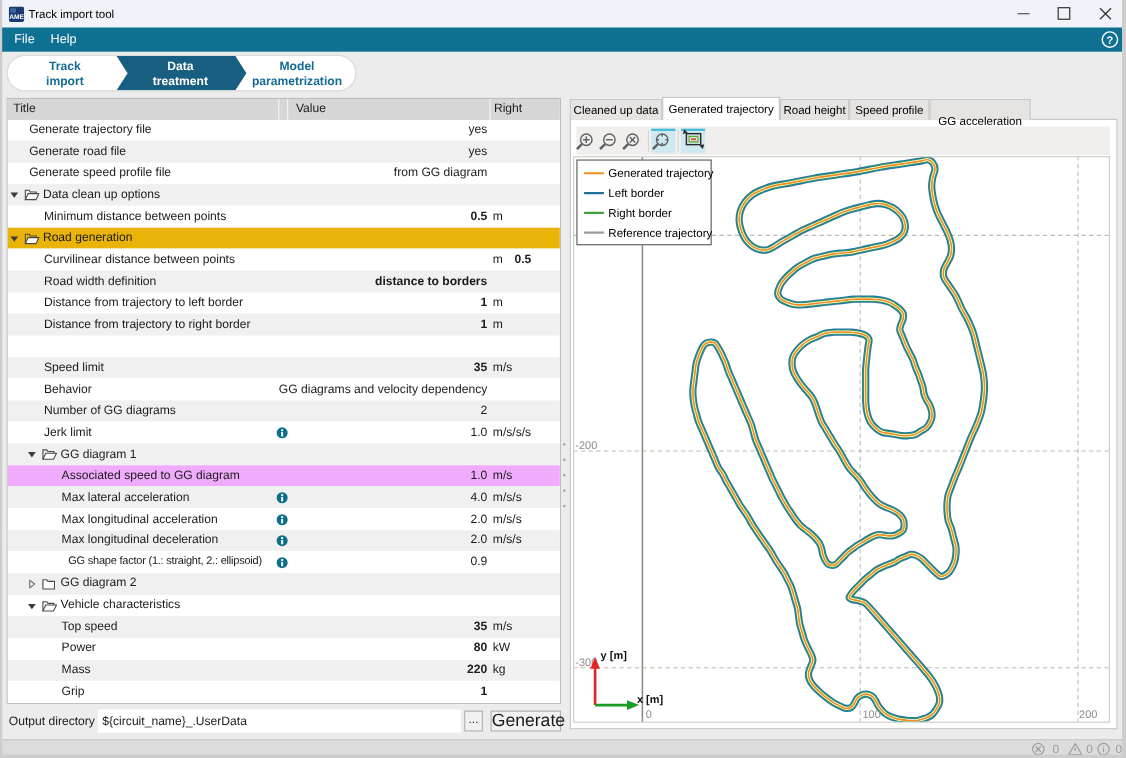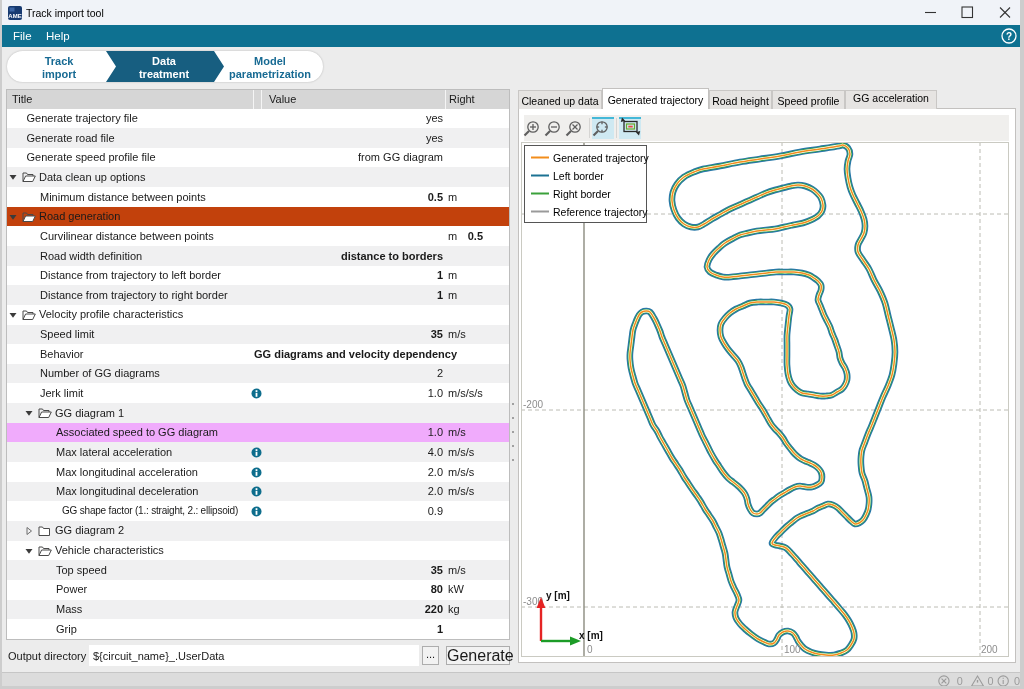--- a/index.html
+++ b/index.html
@@ -71,21 +71,21 @@
       </div>
 <div style="position:absolute;left:0px;top:58.3px;width:502px;height:19.64px;background:#ffffff">
         <span style="position:absolute;left:19.5px;top:3.5px">Generate speed profile file</span>
         <span style="position:absolute;right:66px;top:3.5px;font-weight:normal;white-space:nowrap">from GG diagram</span>
       </div>
 <div style="position:absolute;left:0px;top:97.6px;width:502px;height:19.64px;background:#ffffff">
         <span style="position:absolute;left:33px;top:3.5px">Minimum distance between points</span>
         <span style="position:absolute;right:66px;top:3.5px;font-weight:bold;white-space:nowrap">0.5</span>
         <span style="position:absolute;left:441px;top:3.5px">m</span>
       </div>
-<div style="position:absolute;left:0px;top:117.2px;width:502px;height:19.64px;background:#c2410c">
+<div style="position:absolute;left:0px;top:117.2px;width:502px;height:19.64px;background:#eab308">
         <svg style="position:absolute;left:2px;top:6px" width="8" height="8">
           <path d="M0.5,2 L7.5,2 L4,6.8 Z" fill="#3b3b3b"></path>
         </svg>
         <svg style="position:absolute;left:15px;top:4px" width="14" height="12" viewBox="0 0 14 12">
           <path d="M1,10.5 L1,2 L4.5,2 L5.5,3.5 L11,3.5 L11,5" fill="none" stroke="#4a4a4a" stroke-width="1"></path>
           <path d="M1,10.5 L3.6,5 L13.3,5 L10.7,10.5 Z" fill="#fff" stroke="#4a4a4a" stroke-width="1"></path>
         </svg>
         <span style="position:absolute;left:32px;top:3.5px">Road generation</span>
       </div>
 <div style="position:absolute;left:0px;top:136.8px;width:542px;height:19.64px;background:#ffffff">
@@ -100,38 +100,28 @@
 <div style="position:absolute;left:0px;top:176.1px;width:502px;height:19.64px;background:#ffffff">
         <span style="position:absolute;left:33px;top:3.5px">Distance from trajectory to left border</span>
         <span style="position:absolute;right:66px;top:3.5px;font-weight:bold;white-space:nowrap">1</span>
         <span style="position:absolute;left:441px;top:3.5px">m</span>
       </div>
 <div style="position:absolute;left:0px;top:195.8px;width:502px;height:19.64px;background:#f0f0f1">
         <span style="position:absolute;left:33px;top:3.5px">Distance from trajectory to right border</span>
         <span style="position:absolute;right:66px;top:3.5px;font-weight:bold;white-space:nowrap">1</span>
         <span style="position:absolute;left:441px;top:3.5px">m</span>
       </div>
-<div style="position:absolute;left:0px;top:215.4px;width:502px;height:19.64px;background:#ffffff">
-        <svg style="position:absolute;left:2px;top:6px" width="8" height="8">
-          <path d="M0.5,2 L7.5,2 L4,6.8 Z" fill="#3b3b3b"></path>
-        </svg>
-        <svg style="position:absolute;left:15px;top:4px" width="14" height="12" viewBox="0 0 14 12">
-          <path d="M1,10.5 L1,2 L4.5,2 L5.5,3.5 L11,3.5 L11,5" fill="none" stroke="#4a4a4a" stroke-width="1"></path>
-          <path d="M1,10.5 L3.6,5 L13.3,5 L10.7,10.5 Z" fill="#fff" stroke="#4a4a4a" stroke-width="1"></path>
-        </svg>
-        <span style="position:absolute;left:32px;top:3.5px">Velocity profile characteristics</span>
-      </div>
 <div style="position:absolute;left:0px;top:235.0px;width:502px;height:19.64px;background:#f0f0f1">
         <span style="position:absolute;left:33px;top:3.5px">Speed limit</span>
         <span style="position:absolute;right:66px;top:3.5px;font-weight:bold;white-space:nowrap">35</span>
         <span style="position:absolute;left:441px;top:3.5px">m/s</span>
       </div>
 <div style="position:absolute;left:0px;top:254.7px;width:502px;height:19.64px;background:#ffffff">
         <span style="position:absolute;left:33px;top:3.5px">Behavior</span>
-        <span style="position:absolute;right:52px;top:3.5px;font-weight:bold;white-space:nowrap">GG diagrams and velocity dependency</span>
+        <span style="position:absolute;right:66px;top:3.5px;font-weight:normal;white-space:nowrap">GG diagrams and velocity dependency</span>
       </div>
 <div style="position:absolute;left:0px;top:274.3px;width:502px;height:19.64px;background:#f0f0f1">
         <span style="position:absolute;left:33px;top:3.5px">Number of GG diagrams</span>
         <span style="position:absolute;right:66px;top:3.5px;font-weight:normal;white-space:nowrap">2</span>
       </div>
 <div style="position:absolute;left:0px;top:294.0px;width:502px;height:19.64px;background:#ffffff">
         <span style="position:absolute;left:33px;top:3.5px">Jerk limit</span>
         <svg style="position:absolute;left:244px;top:4.5px" width="11" height="11" viewBox="0 0 11 11">
           <circle cx="5.5" cy="5.5" r="5" fill="#0d6d8c"></circle>
           <rect x="4.6" y="2.2" width="1.8" height="1.8" fill="#fff"></rect>
@@ -244,21 +234,21 @@
 <div style="position:absolute;left:512px;top:417px;width:2px;height:2px;background:#a0a0a0"></div>
 <div style="position:absolute;left:512px;top:431px;width:2px;height:2px;background:#a0a0a0"></div>
 <div style="position:absolute;left:512px;top:445px;width:2px;height:2px;background:#a0a0a0"></div>
 <div style="position:absolute;left:512px;top:459px;width:2px;height:2px;background:#a0a0a0"></div>
 
 <div style="position:absolute;left:518px;top:108px;width:498px;height:555px;background:#fff;border:1px solid #c3c1bf;box-sizing:border-box"></div>
 <div style="position:absolute;left:518px;top:90px;width:84px;height:19px;background:#e6e4e2;border:1px solid #c9c7c5;border-bottom:none;box-sizing:border-box;text-align:center;font-size:10.5px;padding-top:3.5px;white-space:nowrap">Cleaned up data</div>
 <div style="position:absolute;left:602px;top:88px;width:107px;height:21px;background:#fff;border:1px solid #c3c1bf;border-bottom:none;z-index:2;text-align:center;font-size:10.5px;padding-top:5px;box-sizing:border-box;white-space:nowrap">Generated trajectory</div>
 <div style="position:absolute;left:709px;top:90px;width:63px;height:19px;background:#e6e4e2;border:1px solid #c9c7c5;border-bottom:none;box-sizing:border-box;text-align:center;font-size:10.5px;padding-top:3.5px;white-space:nowrap">Road height</div>
 <div style="position:absolute;left:772px;top:90px;width:73px;height:19px;background:#e6e4e2;border:1px solid #c9c7c5;border-bottom:none;box-sizing:border-box;text-align:center;font-size:10.5px;padding-top:3.5px;white-space:nowrap">Speed profile</div>
-<div style="position:absolute;left:845px;top:90px;width:92px;height:19px;background:#e6e4e2;border:1px solid #c9c7c5;border-bottom:none;box-sizing:border-box;text-align:center;font-size:10.5px;padding-top:1px;white-space:nowrap">GG acceleration</div>
+<div style="position:absolute;left:845px;top:90px;width:92px;height:19px;background:#e6e4e2;border:1px solid #c9c7c5;border-bottom:none;box-sizing:border-box;text-align:center;font-size:10.5px;padding-top:14px;white-space:nowrap">GG acceleration</div>
 
 <div style="position:absolute;left:524px;top:115px;width:485px;height:26px;background:#f0efed"></div>
 <div style="position:absolute;left:592px;top:117px;width:22px;height:22px;background:#cfe9f2;border-top:2px solid #44b8d8;box-sizing:border-box"></div>
 <div style="position:absolute;left:619px;top:117px;width:22px;height:22px;background:#cfe9f2;border-top:2px solid #44b8d8;box-sizing:border-box"></div>
 <svg style="position:absolute;left:0;top:0;z-index:3" width="1024" height="160">
  <g stroke="#5f5f5f" stroke-width="1.3" fill="none">
         <circle cx="533" cy="127" r="5.2"></circle>
         <line x1="524.5" y1="135.5" x2="529" y2="131" stroke-width="2.2"></line>
         <line x1="530" y1="127" x2="536" y2="127"></line>
         <line x1="533" y1="124" x2="533" y2="130"></line>

